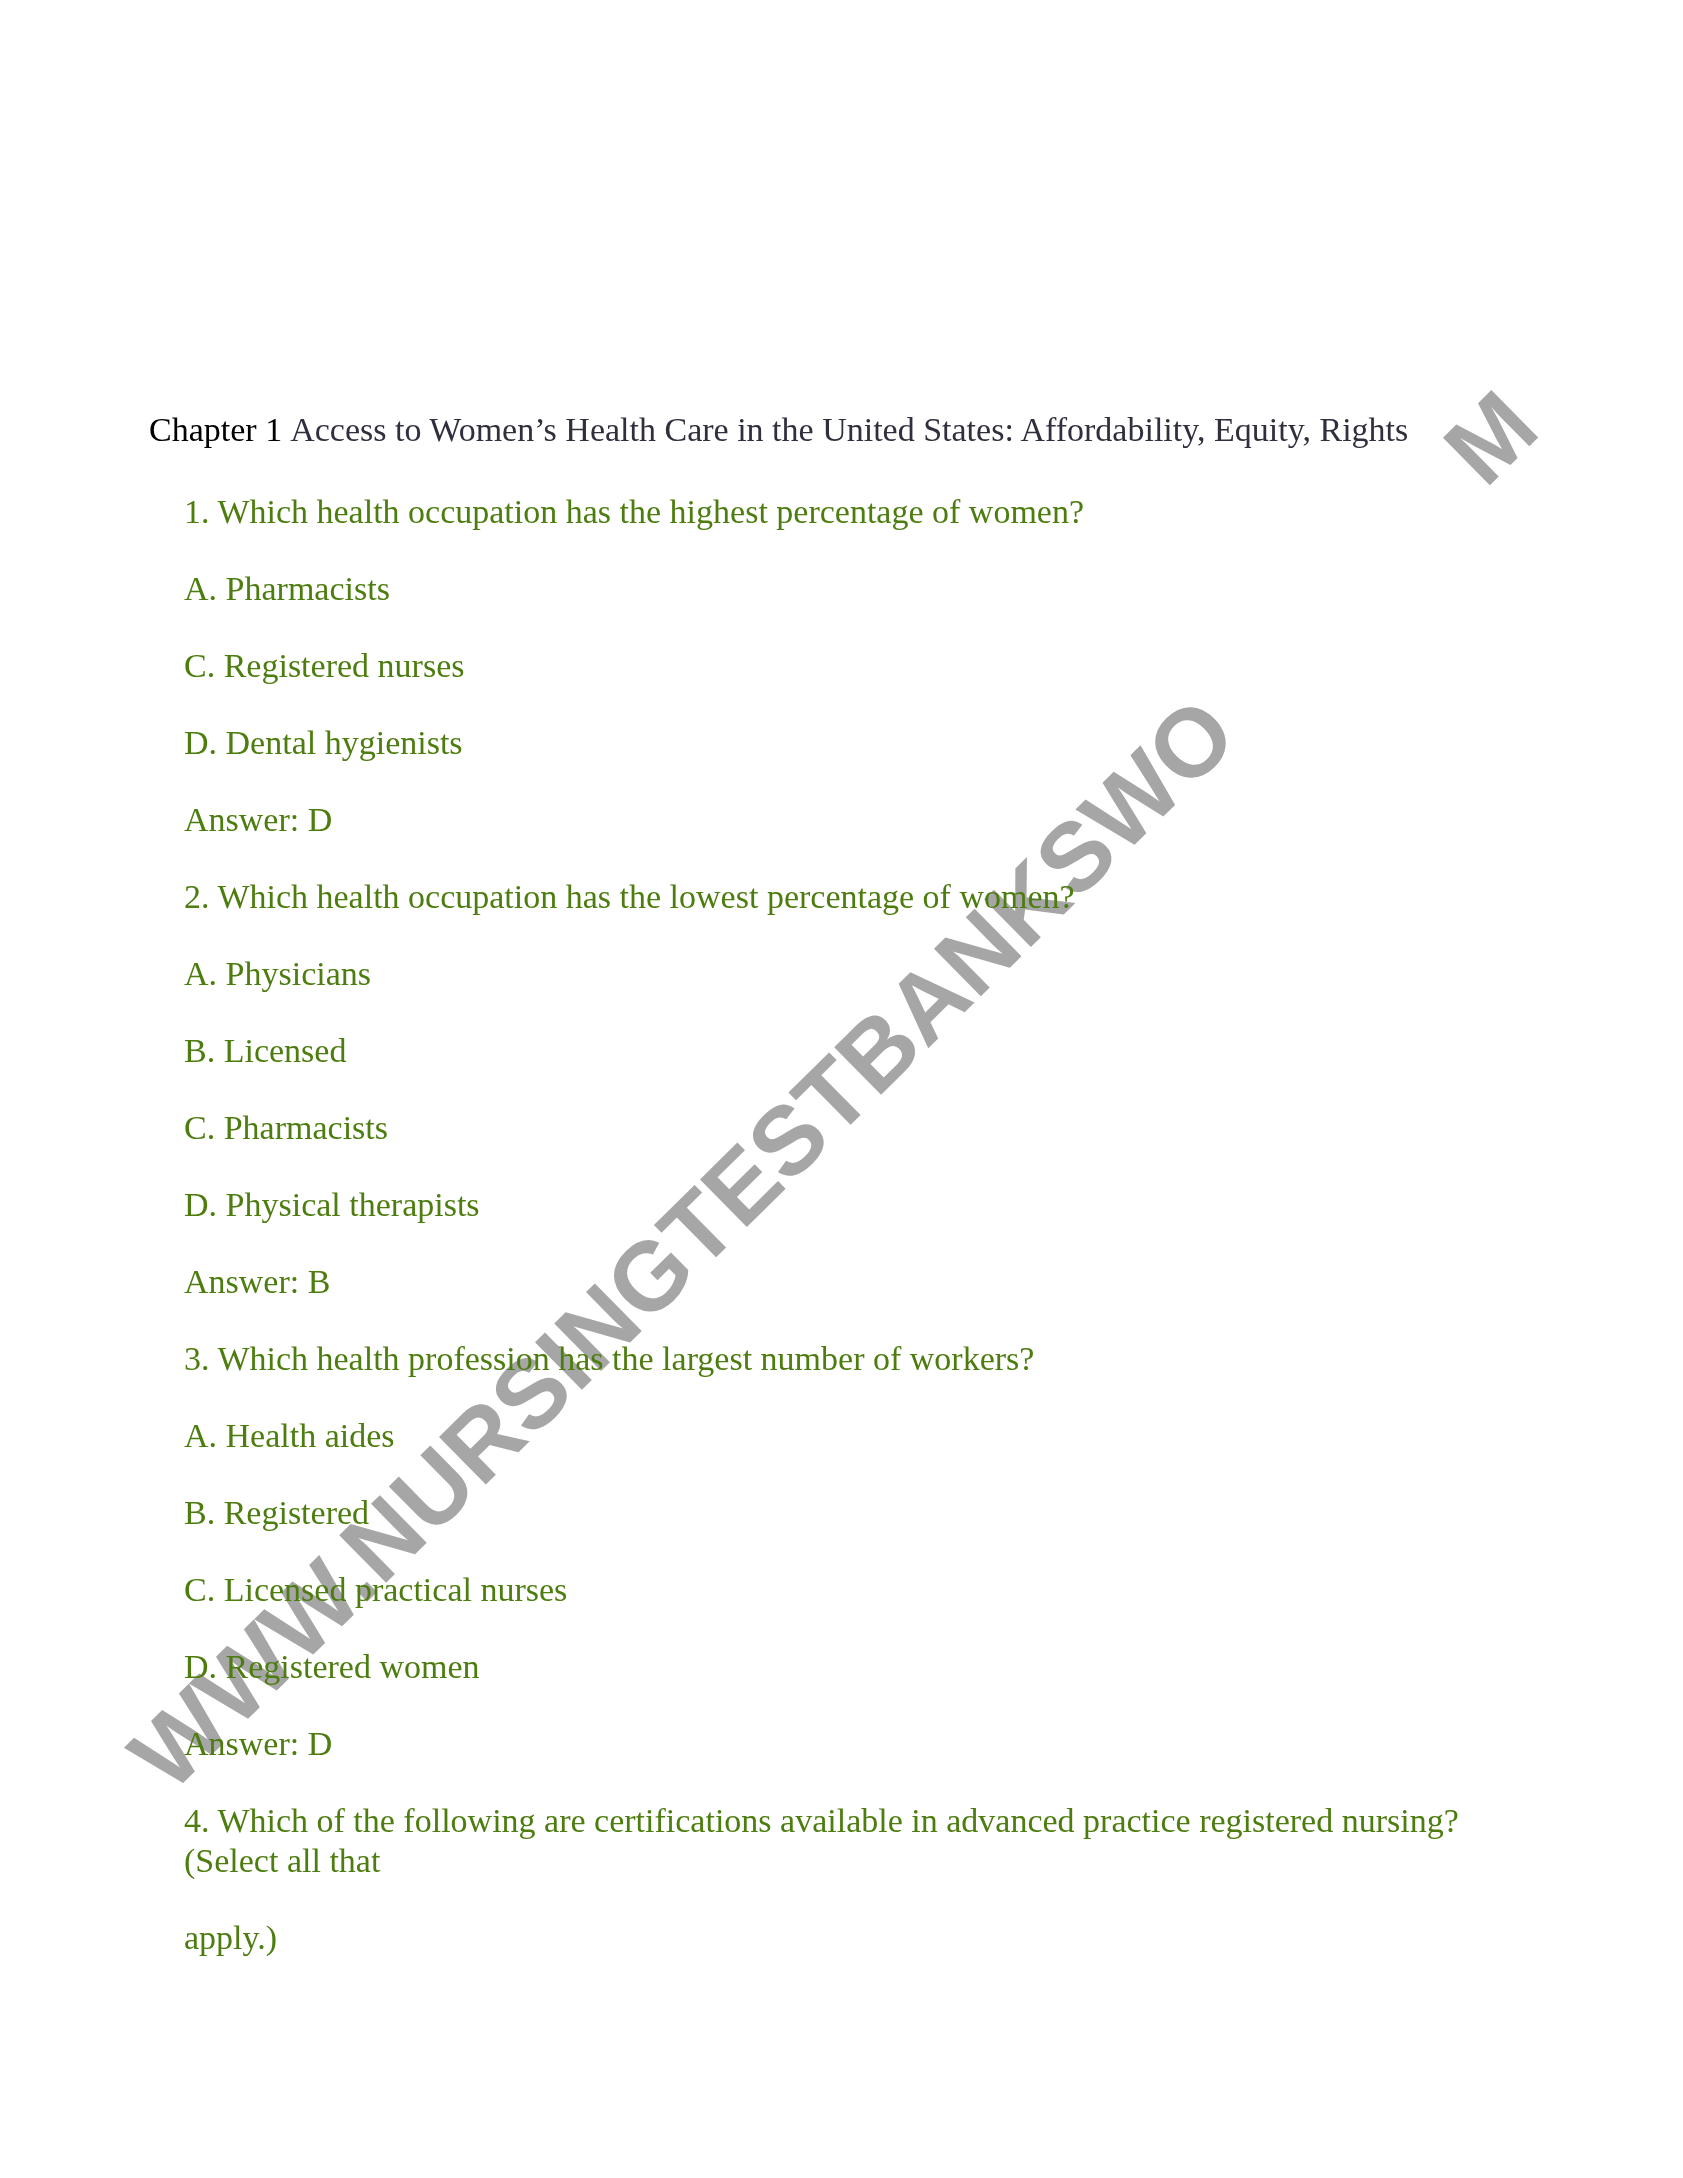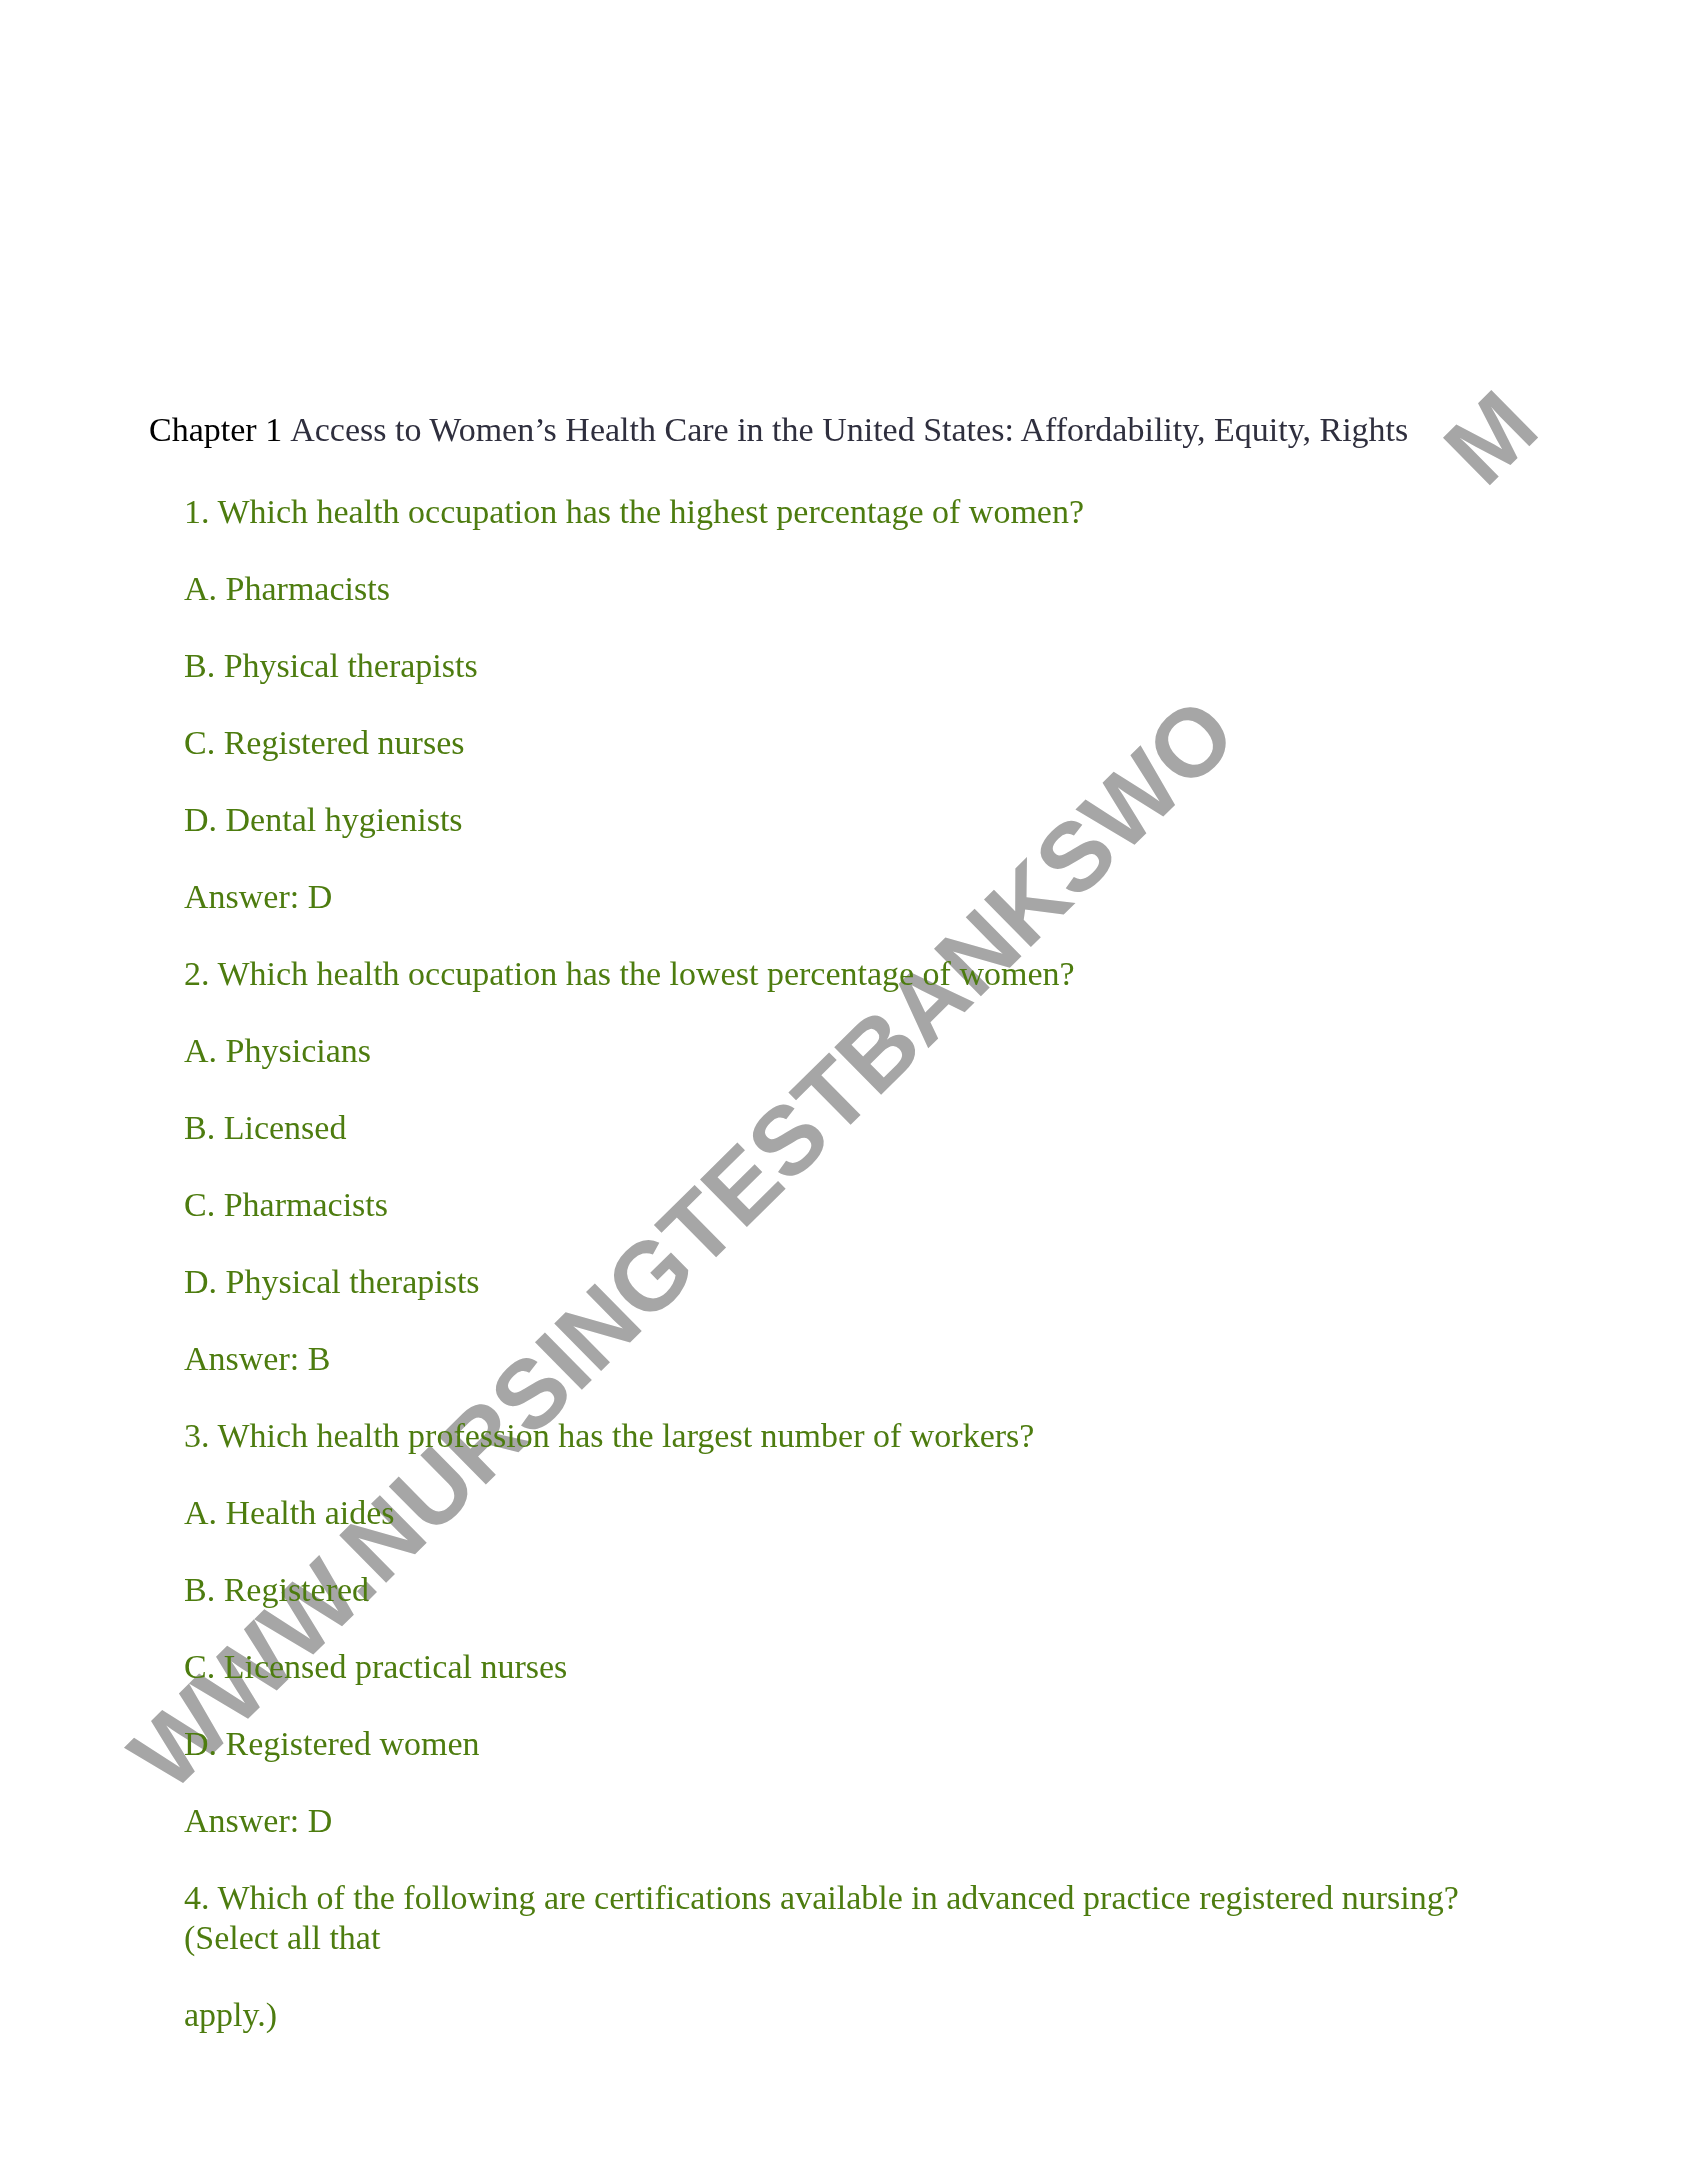--- a/index.html
+++ b/index.html
@@ -78,21 +78,20 @@
   <div class="wm-corner" style="color: rgb(166, 166, 166);">M</div>
 
   <div class="doc">
 
     <h1 class="heading">
       <span class="chapter-label">Chapter 1</span><span class="chapter-title" style="color: rgb(47, 47, 62);">Access to Women’s Health Care in the United States: Affordability, Equity, Rights</span>
     </h1>
 
     <p>1. Which health occupation has the highest percentage of women?</p>
     <p>A. Pharmacists</p>
-    <p>B. Physical therapists</p>
     <p>C. Registered nurses</p>
     <p>D. Dental hygienists</p>
     <p>Answer: D</p>
 
     <p>2. Which health occupation has the lowest percentage of women?</p>
     <p>A. Physicians</p>
     <p>B. Licensed</p>
     <p>C. Pharmacists</p>
     <p>D. Physical therapists</p>
     <p>Answer: B</p>

